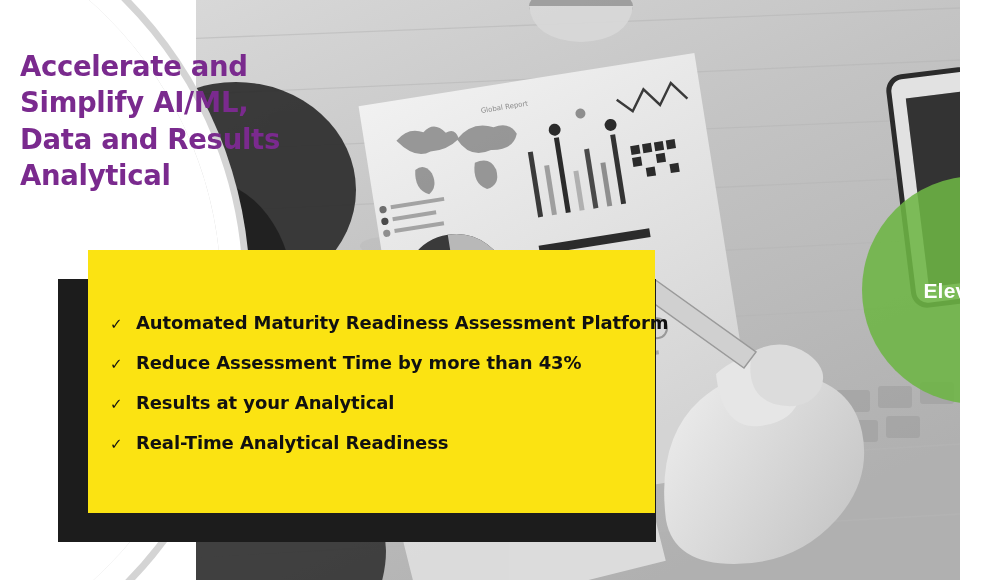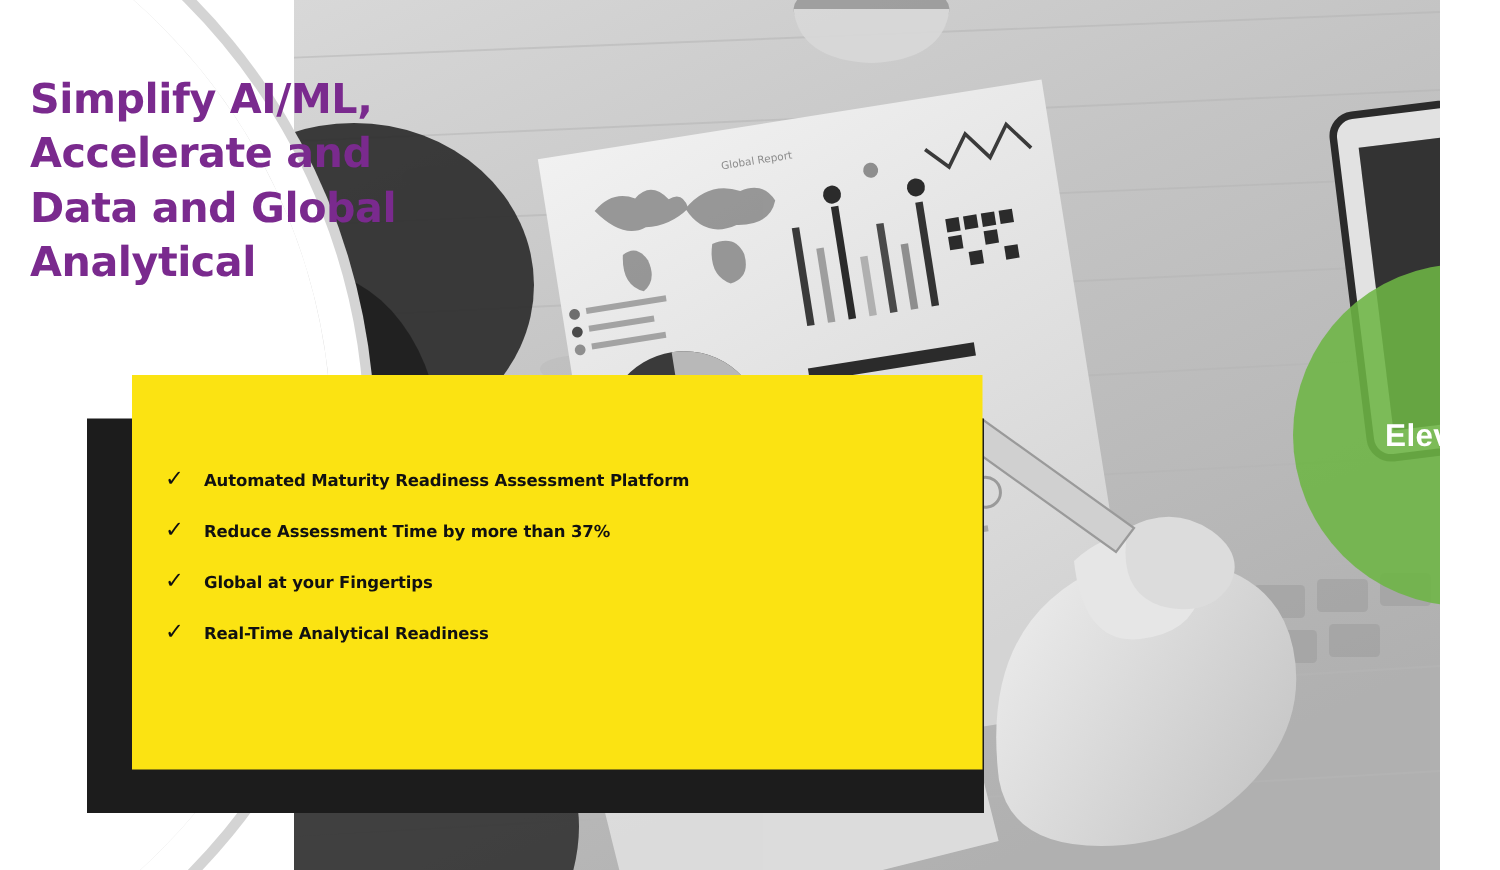--- a/index.html
+++ b/index.html
@@ -138,21 +138,21 @@
     flex: 0 0 26px;
     color: #111111;
     font-size: 15px;
     line-height: 1;
     font-family: "DejaVu Sans", sans-serif;
   }
   .feature-text {
     color: #111111;
     font-family: "DejaVu Sans", sans-serif;
     font-weight: bold;
-    font-size: 11px;
+    font-size: 18px;
     letter-spacing: -0.1px;
     white-space: nowrap;
   }
 </style>
 </head>
 <body>
 
 <div id="banner">
 
   <div class="photo-area">
@@ -341,41 +341,41 @@
 
       <circle cx="-168" cy="292" r="418" fill="#d4d4d4"></circle>
 
       <circle cx="-168" cy="292" r="400" fill="none" stroke="#ffffff" stroke-width="22"></circle>
 
       <circle cx="-168" cy="292" r="389" fill="#ffffff"></circle>
     </g>
   </svg>
 
   <div class="headline">
+    <span class="headline-line">Accelerate and</span>
     <span class="headline-line">Simplify AI/ML,</span>
-    <span class="headline-line">Accelerate and</span>
-    <span class="headline-line">Data and Global</span>
+    <span class="headline-line">Data and Results</span>
     <span class="headline-line">Analytical</span>
   </div>
 
   <div class="shadow-panel"></div>
 
   <div class="yellow-panel">
     <ul class="feature-list">
       <li class="feature-item">
         <span class="check-icon">✓</span>
         <span class="feature-text">Automated Maturity Readiness Assessment Platform</span>
       </li>
       <li class="feature-item">
         <span class="check-icon">✓</span>
-        <span class="feature-text">Reduce Assessment Time by more than 37%</span>
+        <span class="feature-text">Reduce Assessment Time by more than 43%</span>
       </li>
       <li class="feature-item">
         <span class="check-icon">✓</span>
-        <span class="feature-text">Global at your Fingertips</span>
+        <span class="feature-text">Results at your Analytical</span>
       </li>
       <li class="feature-item">
         <span class="check-icon">✓</span>
         <span class="feature-text">Real-Time Analytical Readiness</span>
       </li>
     </ul>
   </div>
 
   <div class="badge-clip">
     <div class="green-badge">

